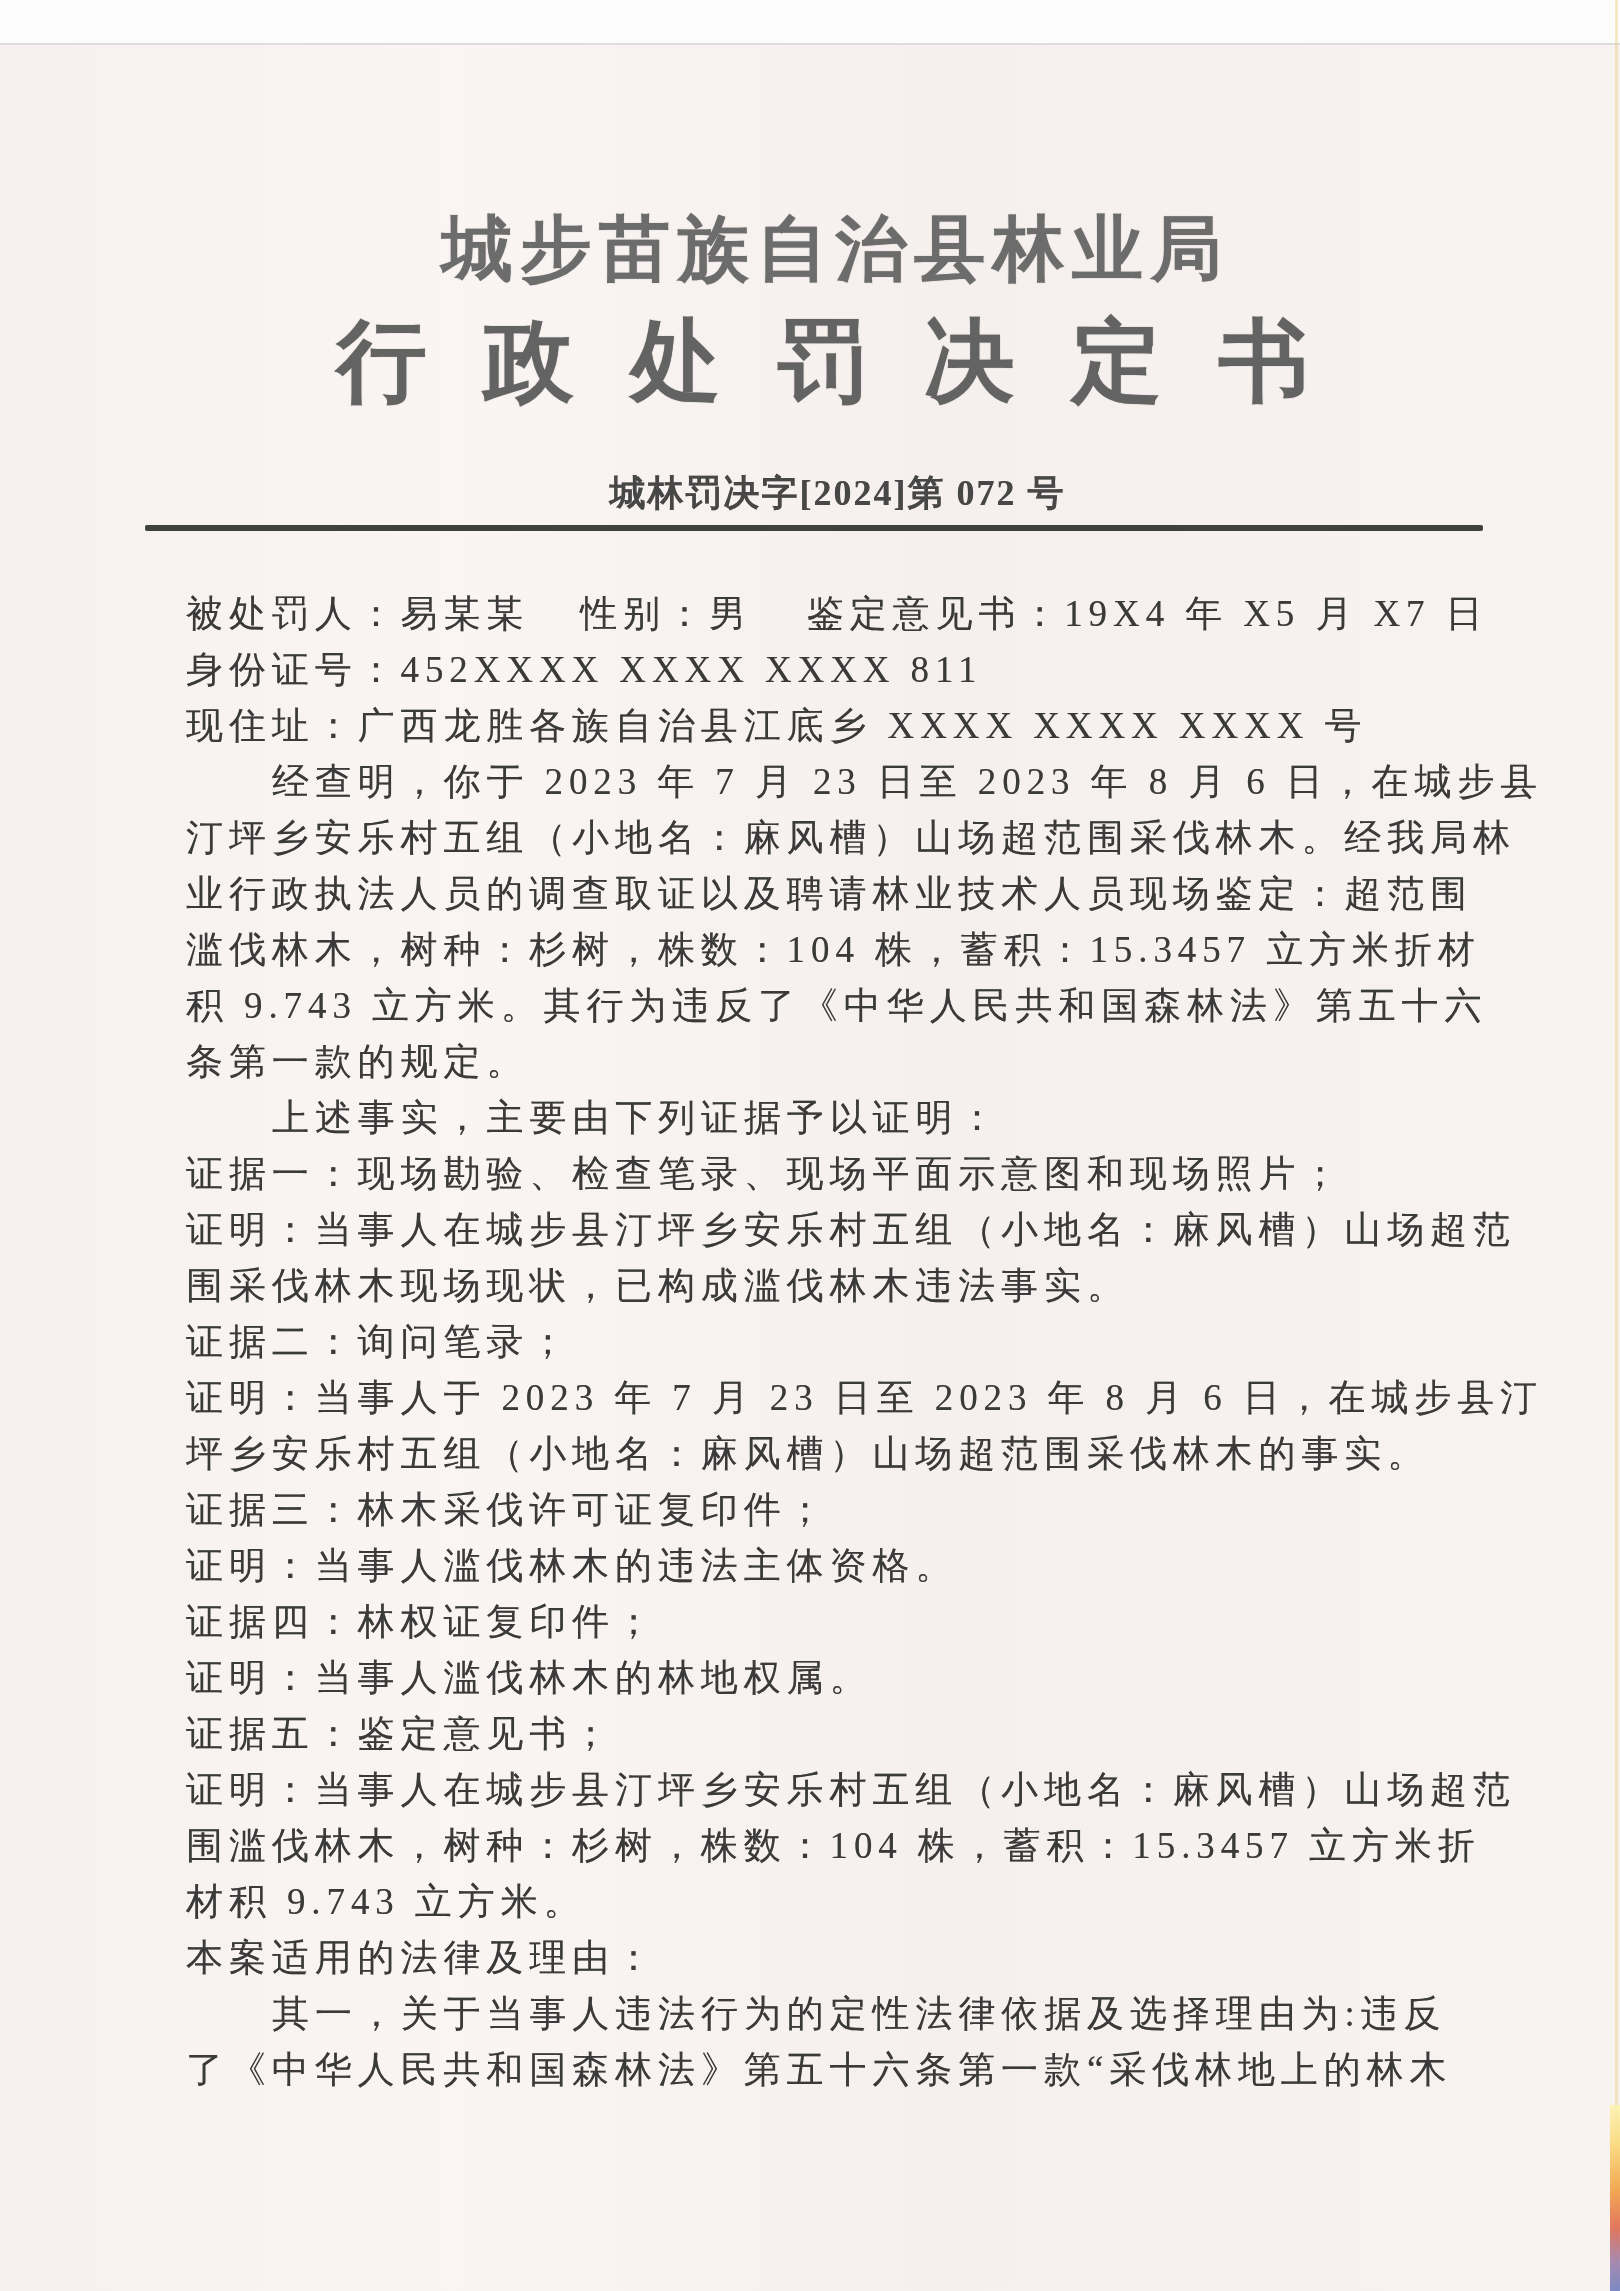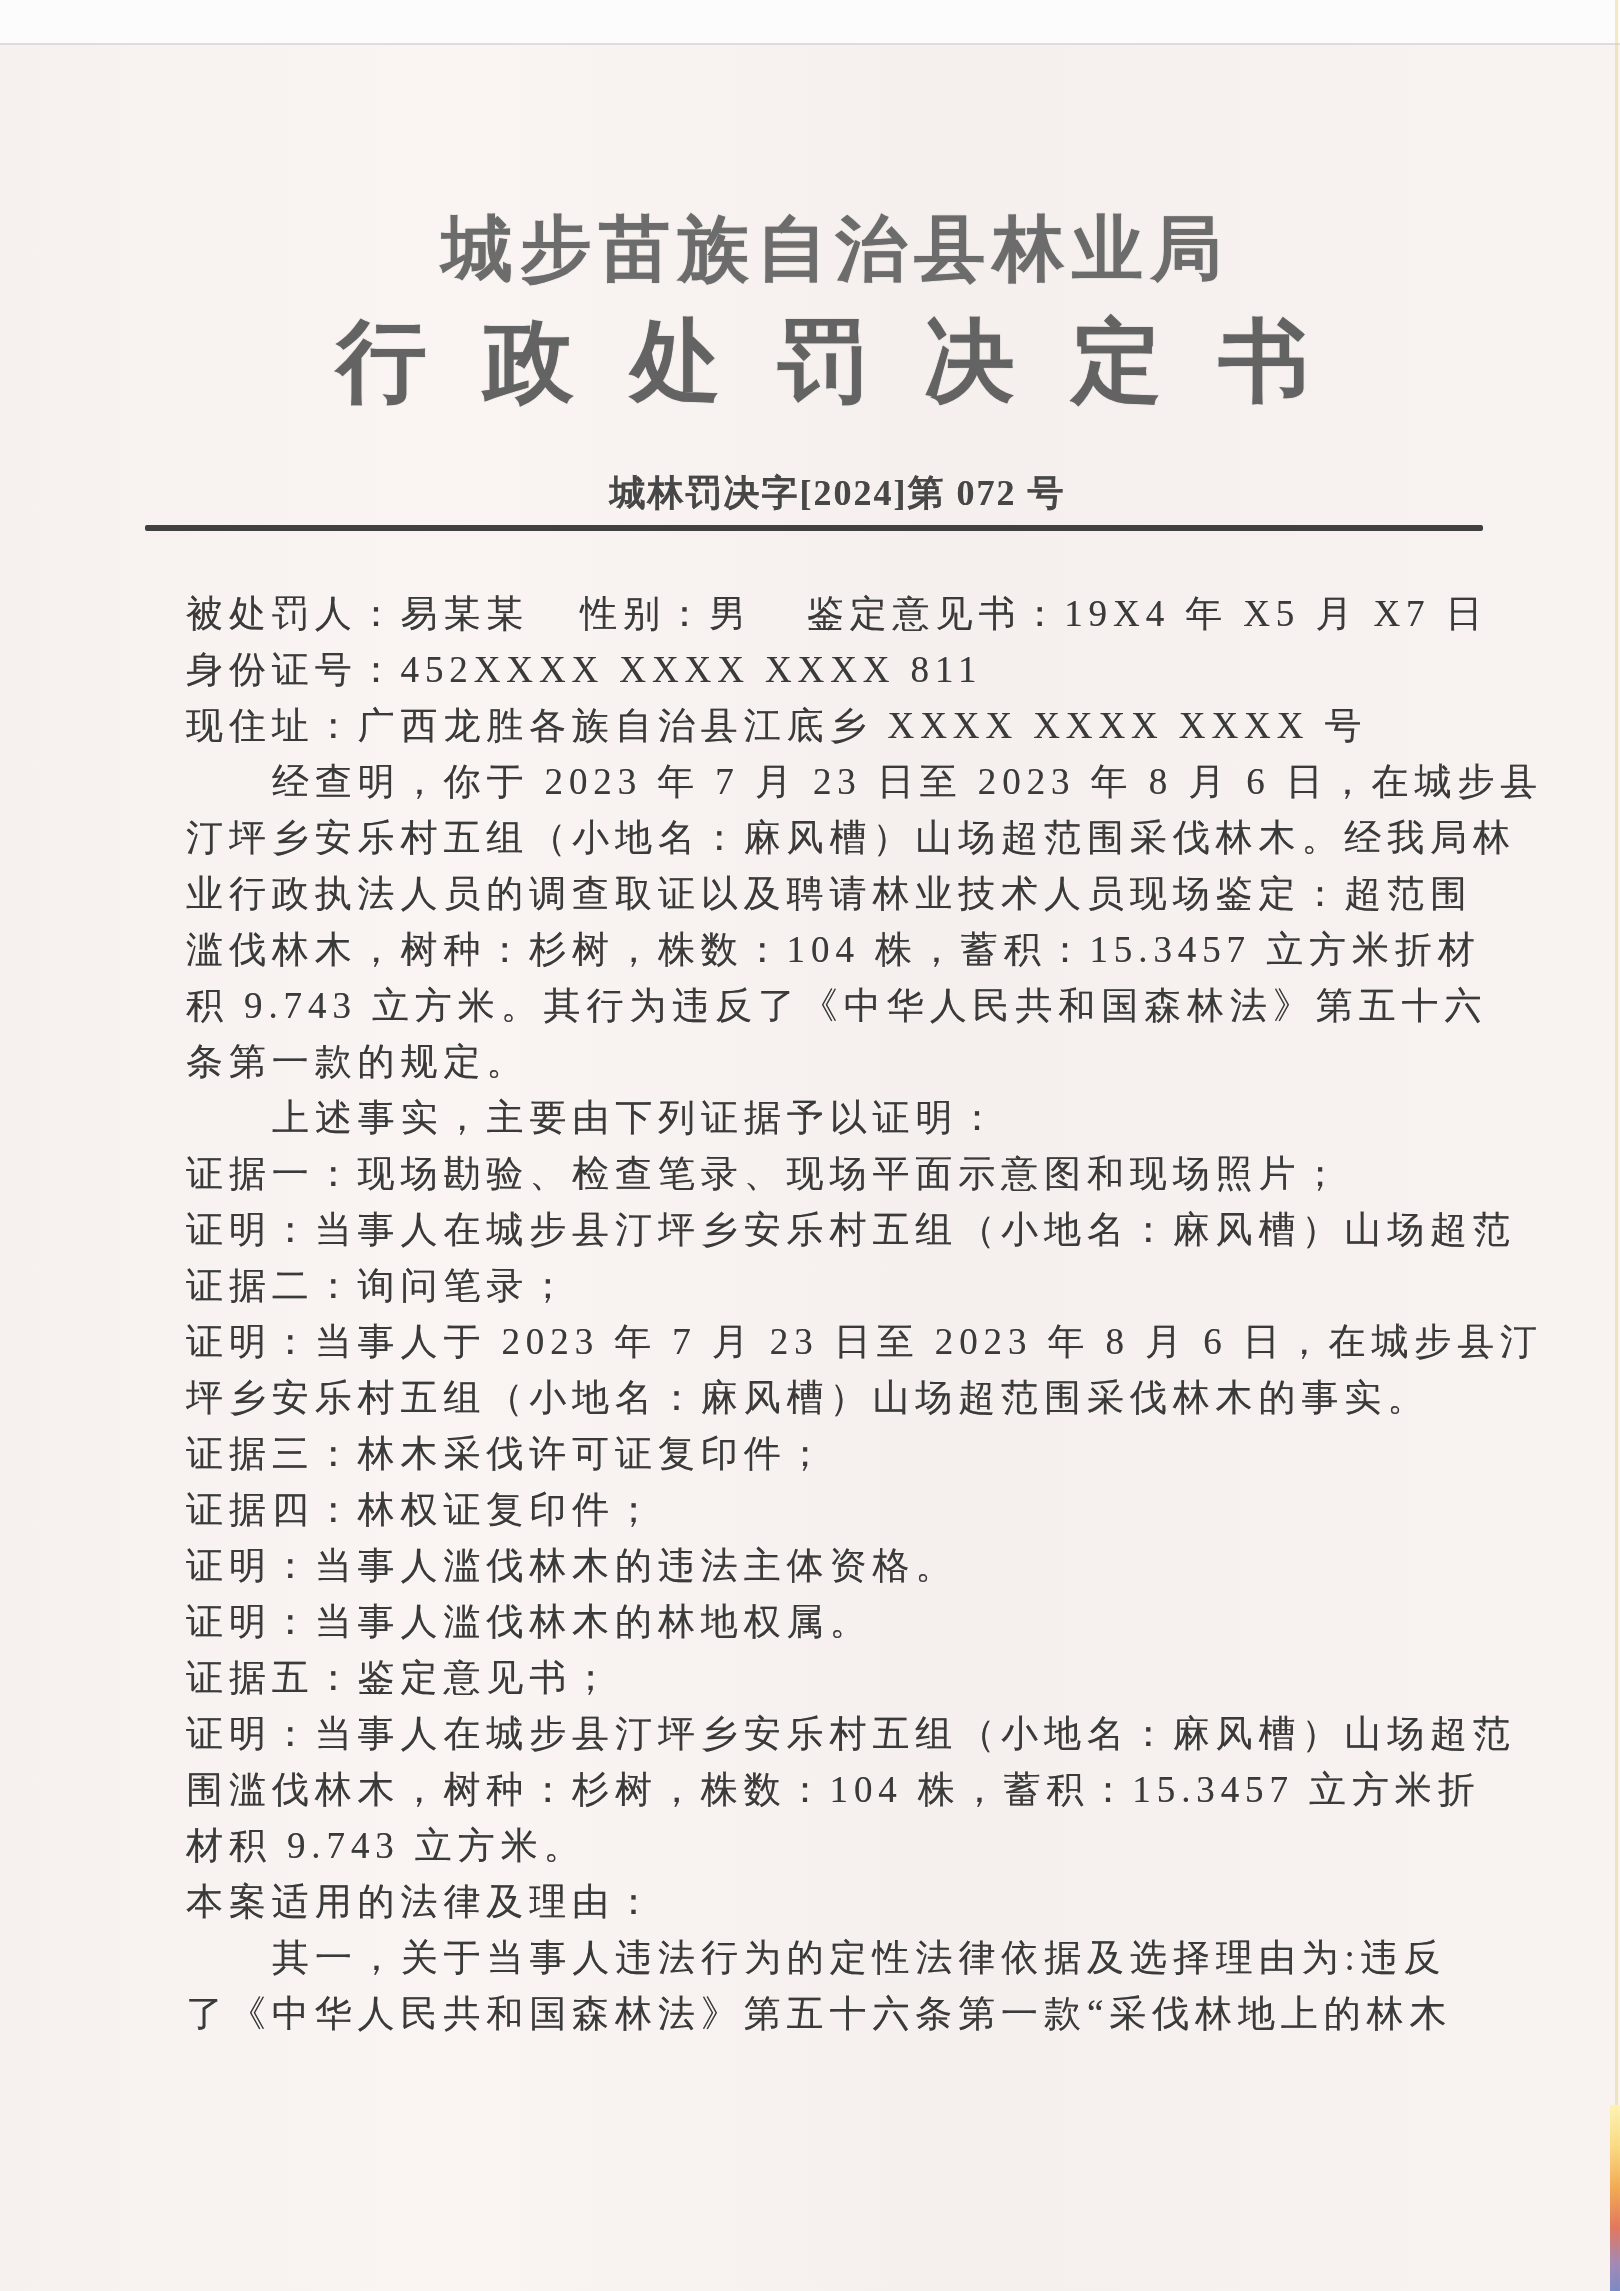--- a/index.html
+++ b/index.html
@@ -74,26 +74,27 @@
 
     <div class="line indent">经查明，你于 2023 年 7 月 23 日至 2023 年 8 月 6 日，在城步县</div>
     <div class="line">汀坪乡安乐村五组（小地名：麻风槽）山场超范围采伐林木。经我局林</div>
     <div class="line">业行政执法人员的调查取证以及聘请林业技术人员现场鉴定：超范围</div>
     <div class="line">滥伐林木，树种：杉树，株数：104 株，蓄积：15.3457 立方米折材</div>
     <div class="line">积 9.743 立方米。其行为违反了《中华人民共和国森林法》第五十六</div>
     <div class="line">条第一款的规定。</div>
     <div class="line indent">上述事实，主要由下列证据予以证明：</div>
     <div class="line">证据一：现场勘验、检查笔录、现场平面示意图和现场照片；</div>
     <div class="line">证明：当事人在城步县汀坪乡安乐村五组（小地名：麻风槽）山场超范</div>
+    <div class="line">围采伐林木现场现状，已构成滥伐林木违法事实。</div>
     <div class="line">证据二：询问笔录；</div>
     <div class="line">证明：当事人于 2023 年 7 月 23 日至 2023 年 8 月 6 日，在城步县汀</div>
     <div class="line">坪乡安乐村五组（小地名：麻风槽）山场超范围采伐林木的事实。</div>
     <div class="line">证据三：林木采伐许可证复印件；</div>
+    <div class="line">证明：当事人滥伐林木的违法主体资格。</div>
     <div class="line">证据四：林权证复印件；</div>
-    <div class="line">证明：当事人滥伐林木的违法主体资格。</div>
     <div class="line">证明：当事人滥伐林木的林地权属。</div>
     <div class="line">证据五：鉴定意见书；</div>
     <div class="line">证明：当事人在城步县汀坪乡安乐村五组（小地名：麻风槽）山场超范</div>
     <div class="line">围滥伐林木，树种：杉树，株数：104 株，蓄积：15.3457 立方米折</div>
     <div class="line">材积 9.743 立方米。</div>
     <div class="line">本案适用的法律及理由：</div>
     <div class="line indent">其一，关于当事人违法行为的定性法律依据及选择理由为:违反</div>
     <div class="line">了《中华人民共和国森林法》第五十六条第一款“采伐林地上的林木</div>
   </div>
 </div>

